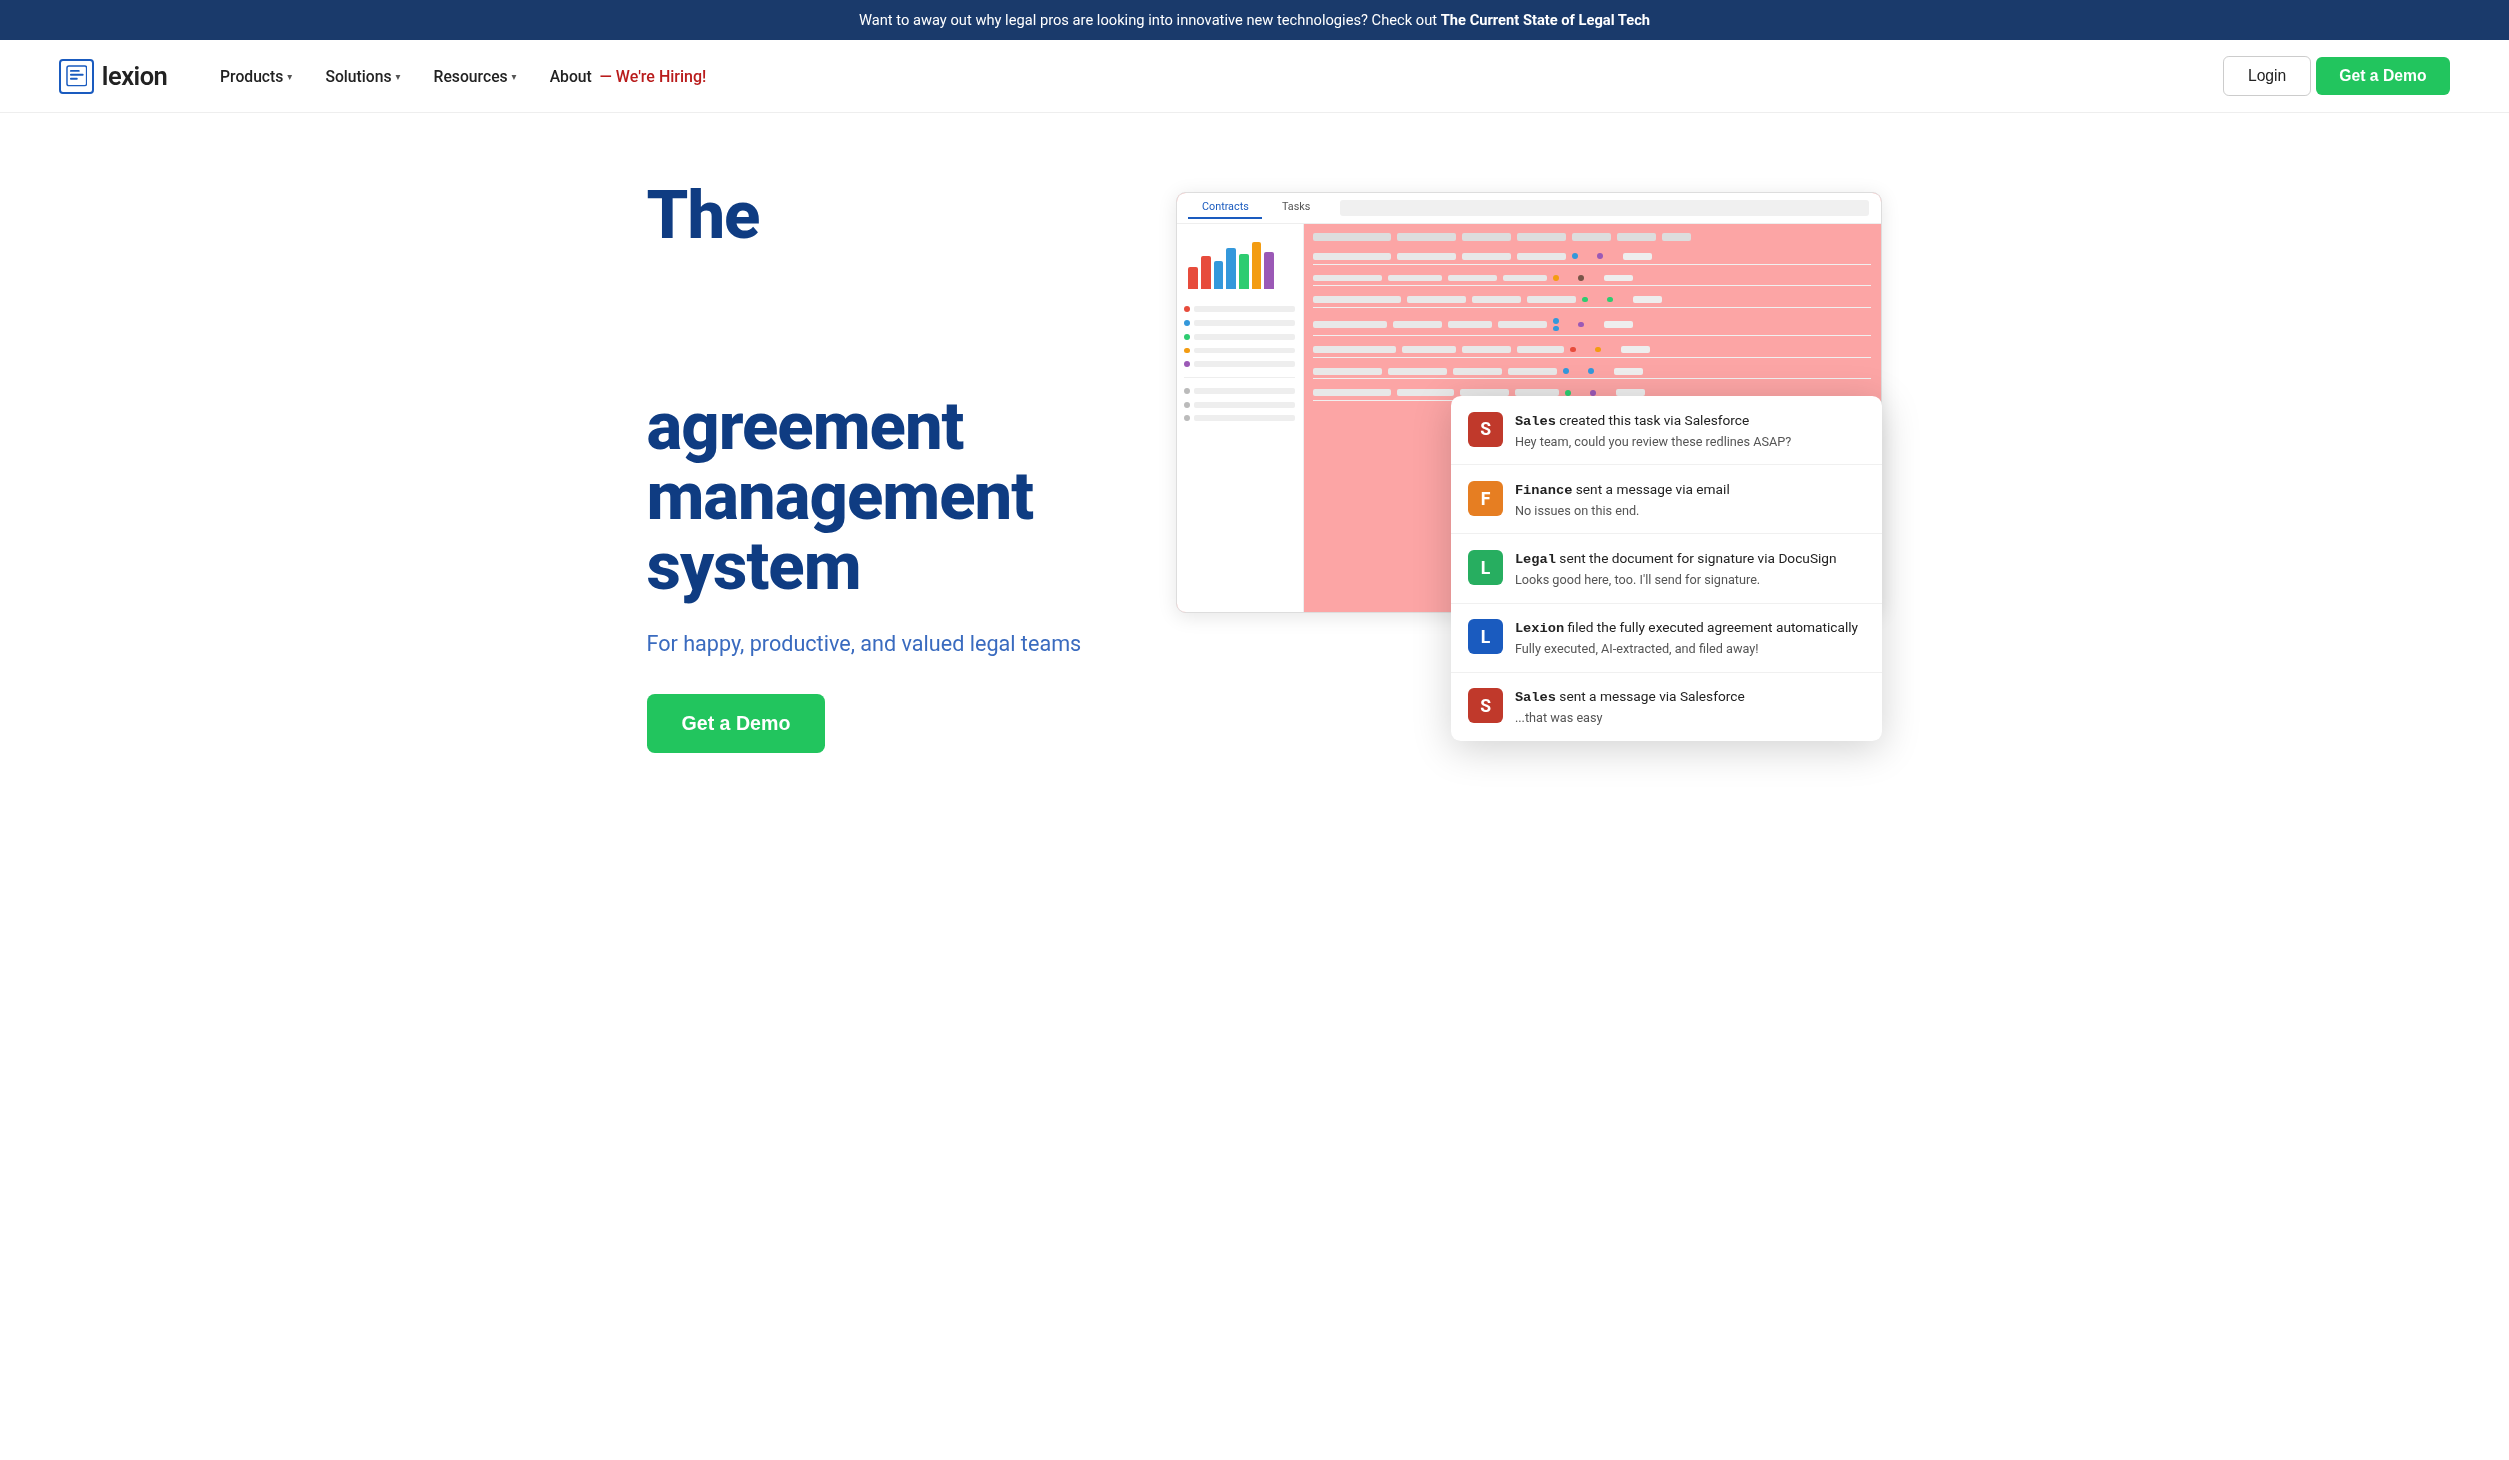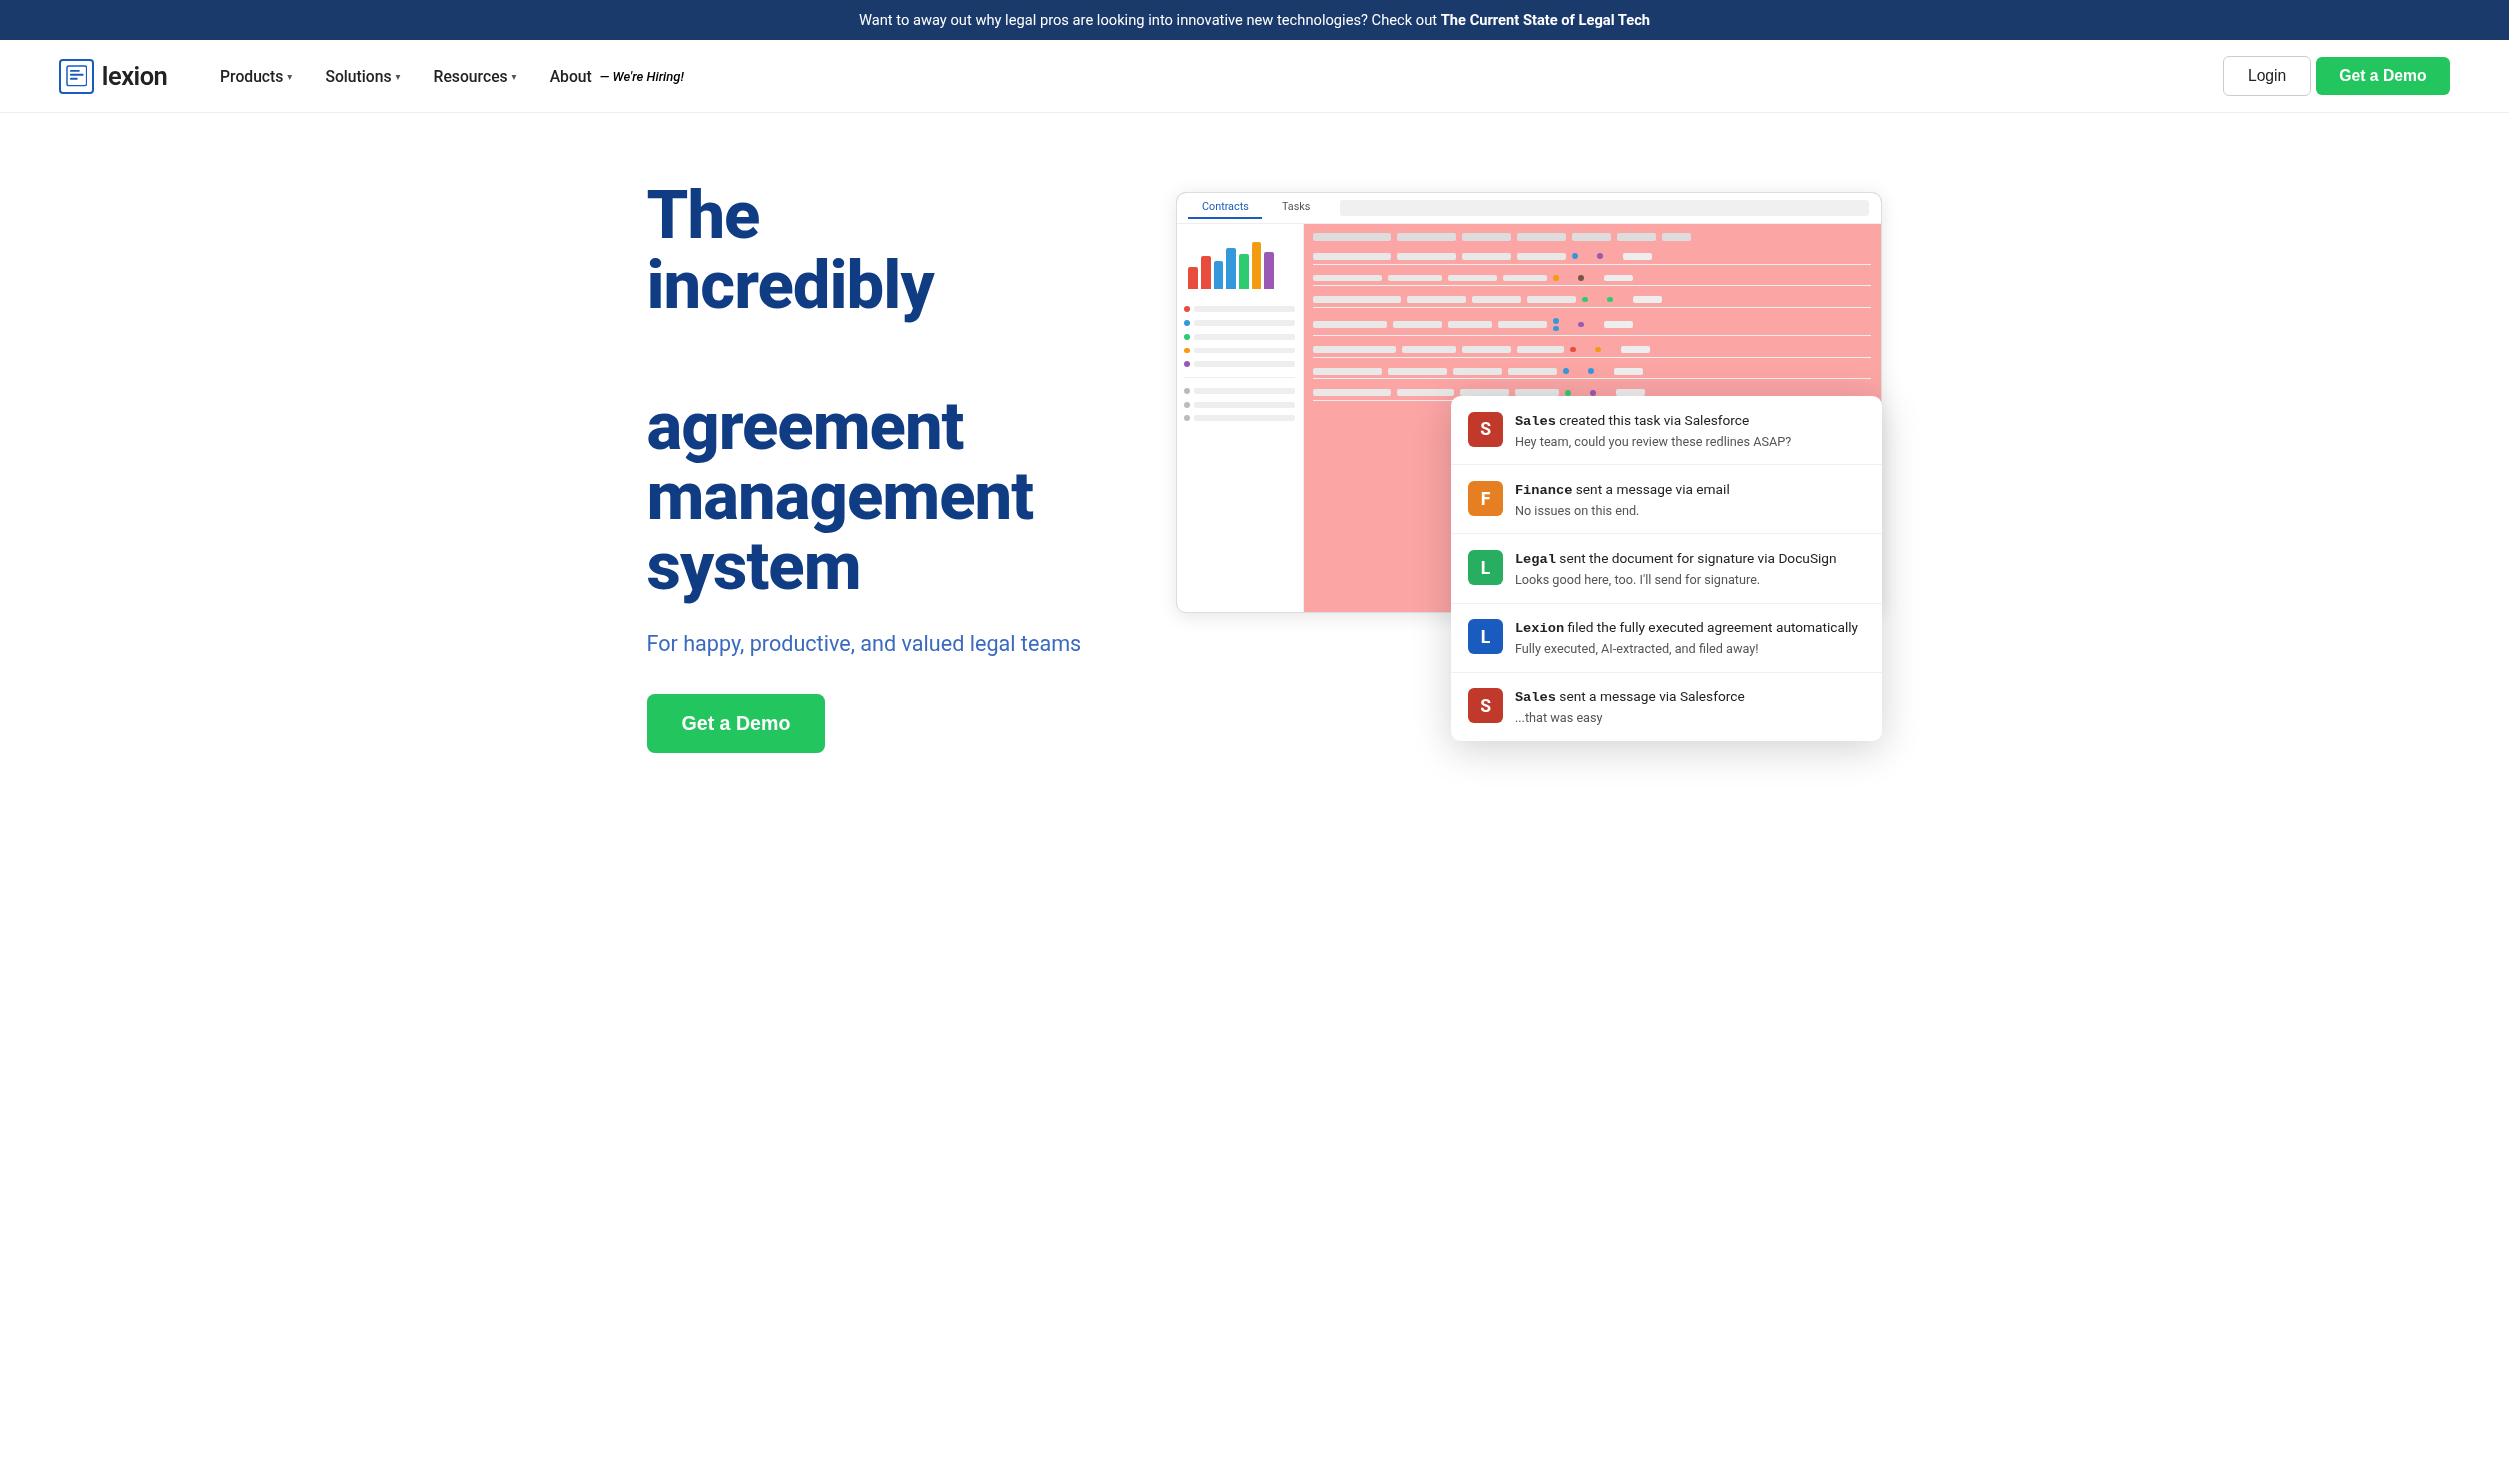--- a/index.html
+++ b/index.html
@@ -66,24 +66,23 @@
       font-weight: 500;
       white-space: nowrap;
     }
     .nav-item .chevron { font-size: 9.8px; color: #555; }
     .nav-about {
       display: flex;
       align-items: center;
       gap: 7.8px;
     }
     .hiring-badge {
-      color: #000000;
-      font-size: 13px;
+      color: #b91c1c;
+      font-size: 16px;
       font-weight: 500;
-      font-style: italic;
     }
     .nav-actions {
       display: flex;
       align-items: center;
       gap: 5px;
       margin-left: auto;
     }
     .btn-login {
       padding: 9.8px 23.5px;
       border: 1.5px solid #ccc;
@@ -333,21 +332,21 @@
   <div class="nav-actions">
     <button class="btn-login">Login</button>
     <button class="btn-demo-nav">Get a Demo</button>
   </div>
 </nav>
 
 <section class="hero">
   <div class="hero-text">
     <h1 class="hero-heading">
       <span>The</span><br>
-      <span>incredibly</span><br>
+      <br>
       <br>
       <span>agreement</span><br>
       <span>management</span><br>
       <span>system</span>
     </h1>
     <p class="hero-sub">For happy, productive, and valued legal teams</p>
     <button class="btn-demo-hero">Get a Demo</button>
   </div>
 
   <div class="hero-visual">

